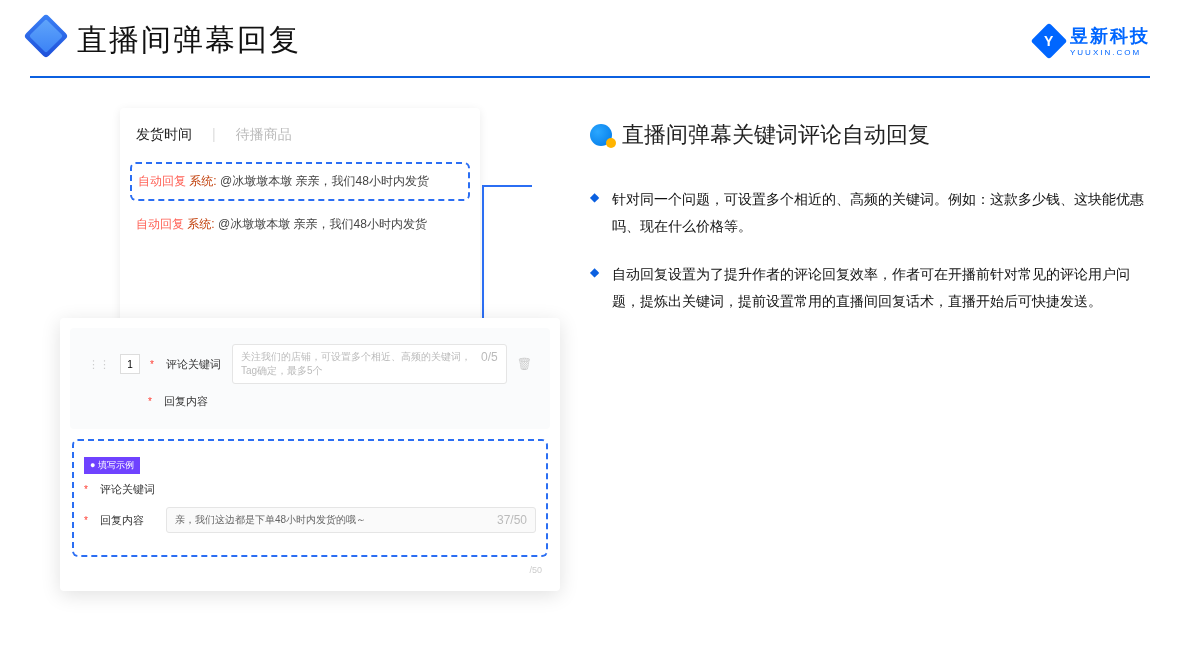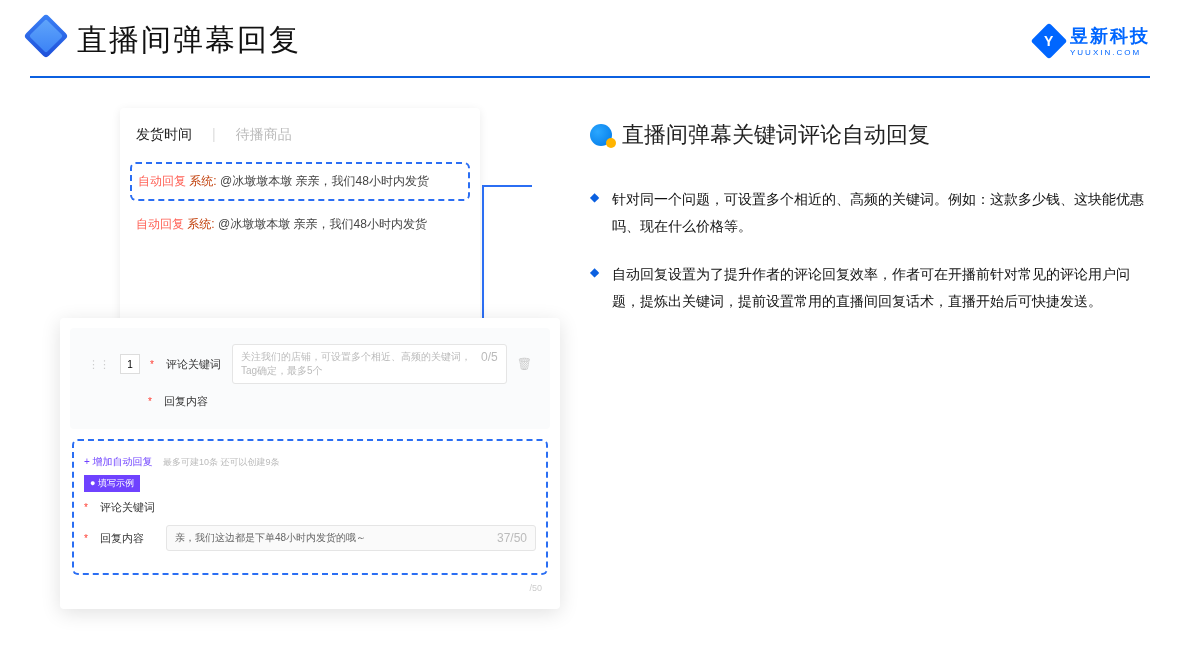--- a/index.html
+++ b/index.html
@@ -329,24 +329,20 @@
         </div>
         <div class="form-row">
           <span style="width:20px"></span>
             <span style="width:20px"></span>
           <span class="req">*</span>
           <span class="label-txt">回复内容</span>
         </div>
       </div>
 
       <div class="example-wrap">
-        <div>
-          <span class="add-link">+ 增加自动回复</span>
-          <span class="add-note">最多可建10条 还可以创建9条</span>
-        </div>
         <div class="ex-badge">● 填写示例</div>
 
         <div class="form-row">
           <span class="req">*</span>
           <span class="label-txt">评论关键词</span>
         </div>
         <div class="form-row">
           <span class="req">*</span>
           <span class="label-txt">回复内容</span>
           <div class="input-box" style="color:#666;background:#fafafa">

